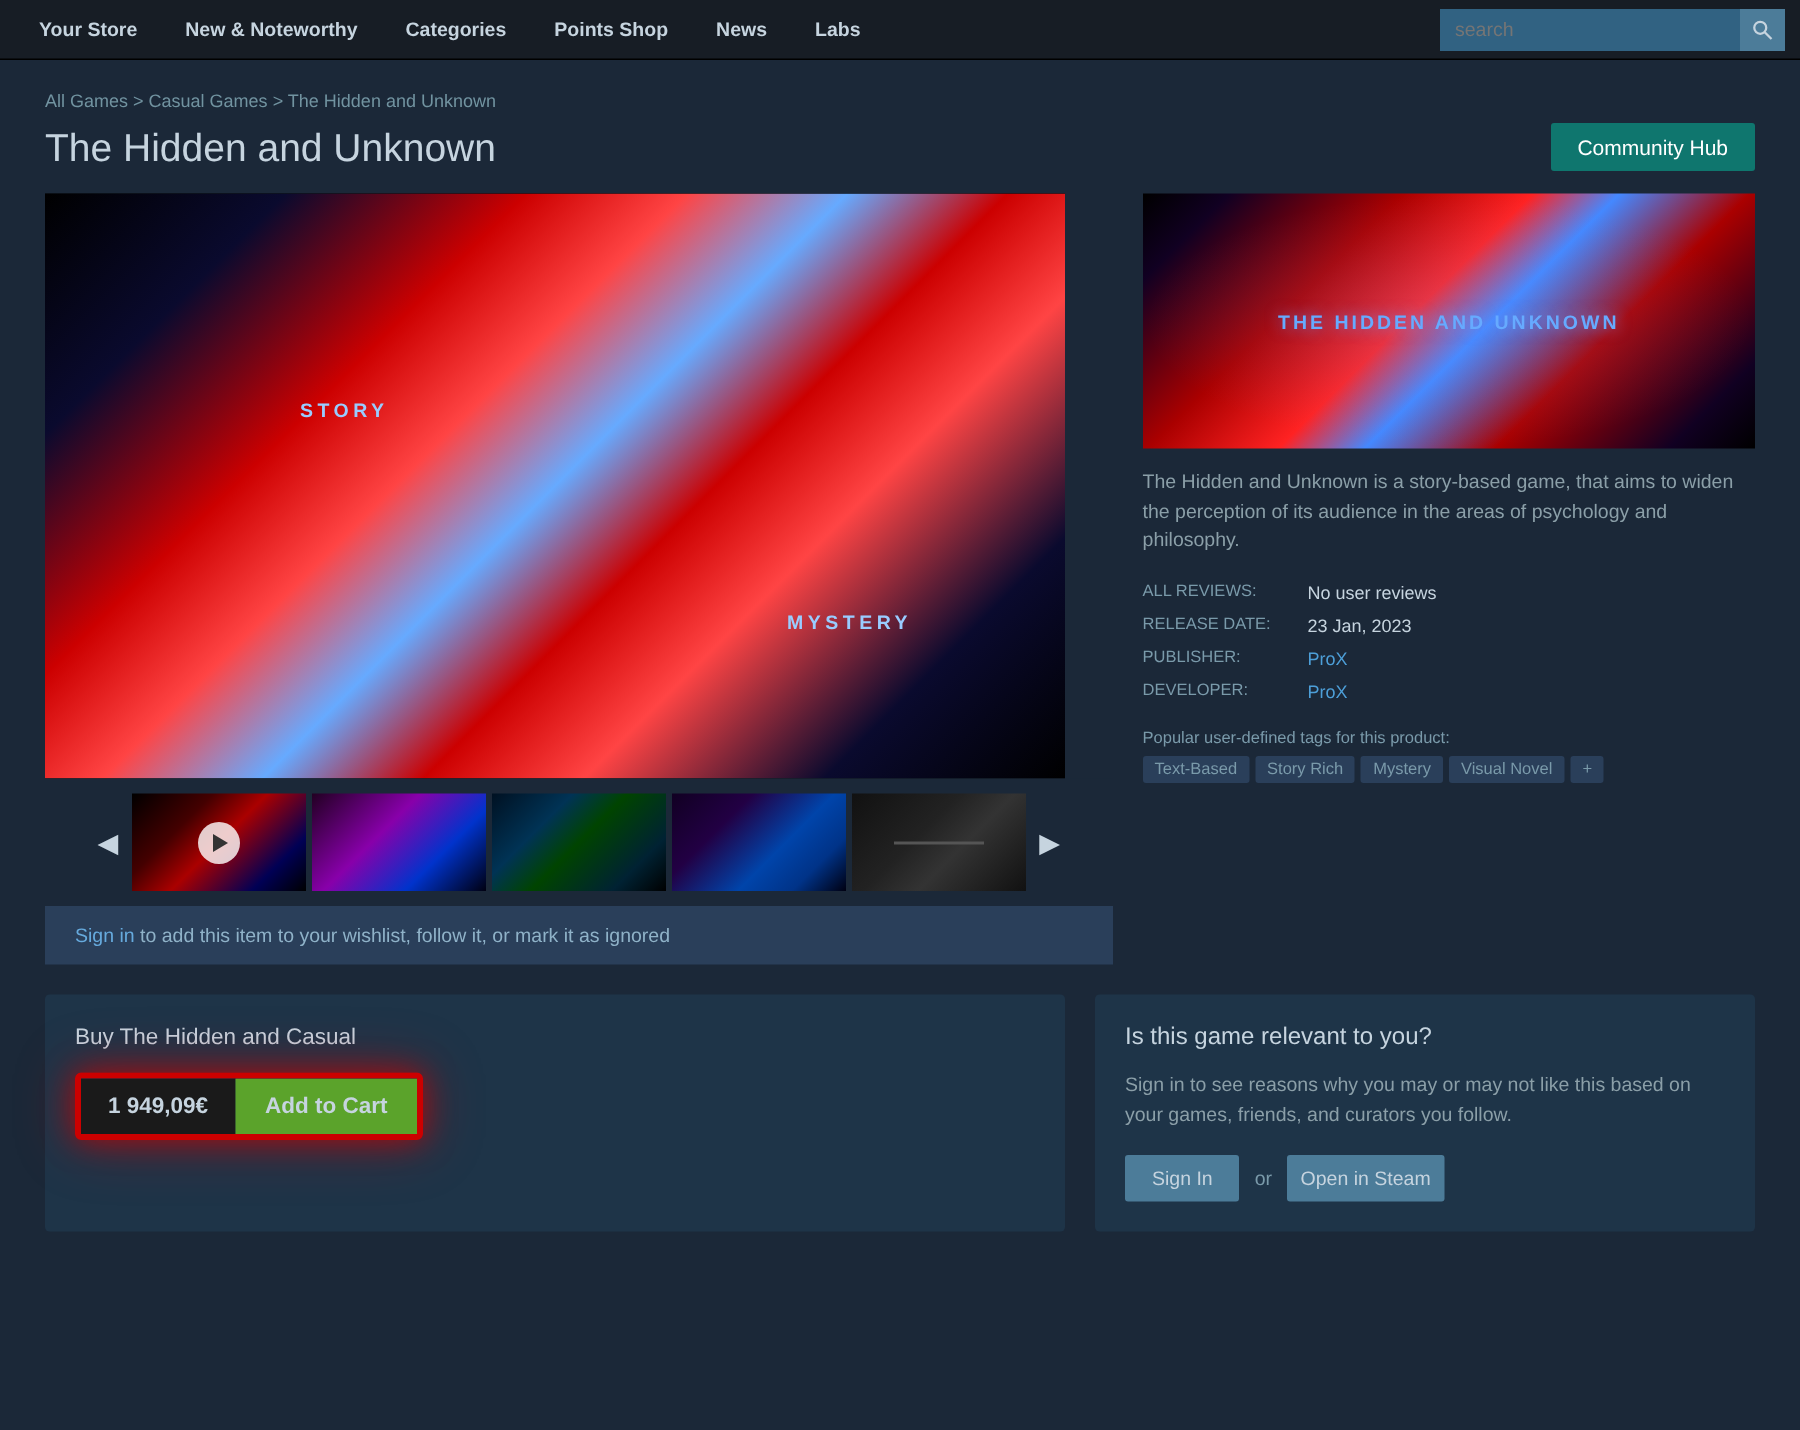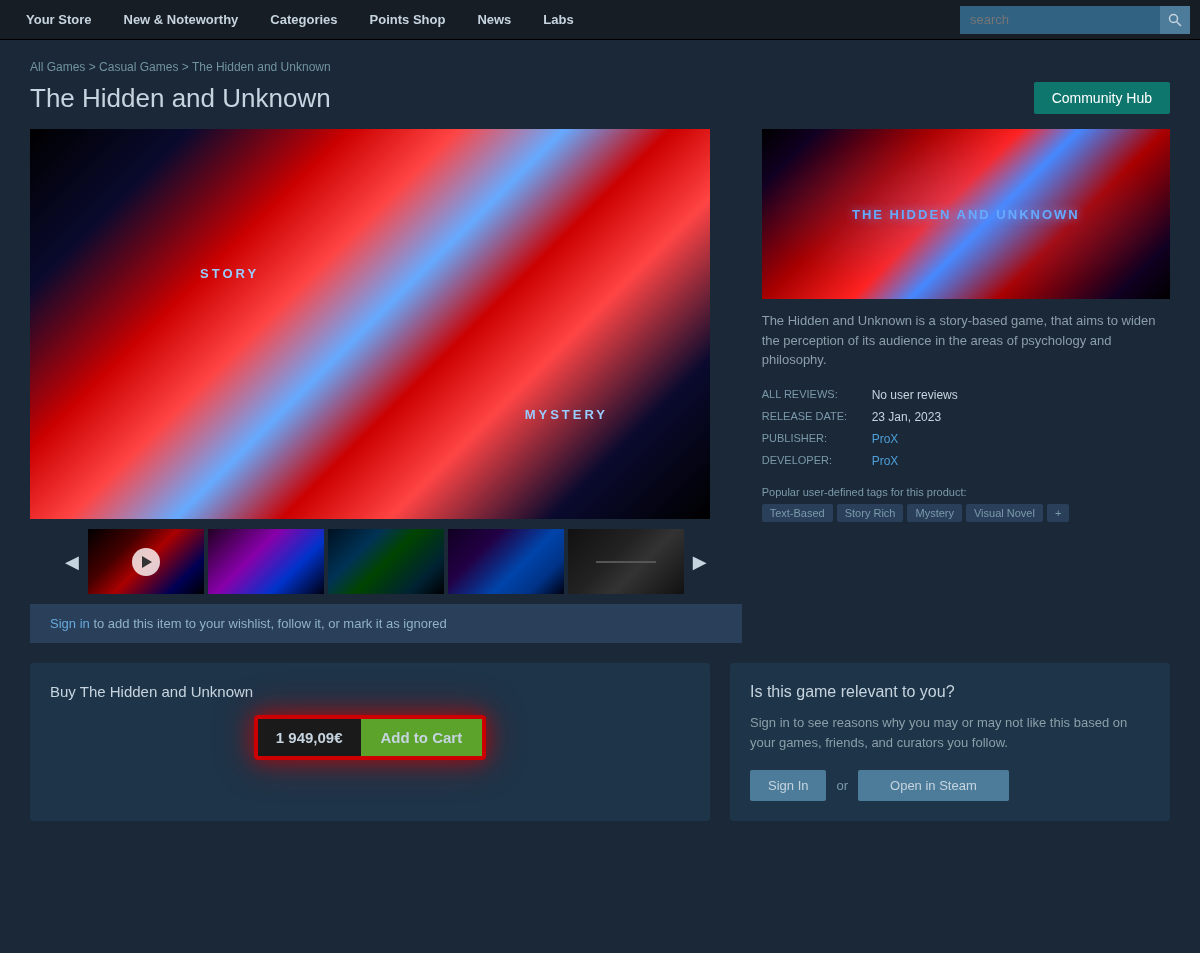--- a/index.html
+++ b/index.html
@@ -324,21 +324,21 @@
       border-radius: 3px;
     }
     .buy-title {
       font-size: 15px;
       color: #c6d4df;
       margin-bottom: 15px;
     }
     .buy-price-row {
       display: flex;
       align-items: center;
-      justify-content: center;
+      justify-content: flex-start;
       gap: 0;
       position: relative;
     }
     .buy-price-area {
       display: flex;
       align-items: center;
       border: 3px solid #cc0000;
       border-radius: 3px;
       overflow: hidden;
       box-shadow: 0 0 15px rgba(204,0,0,0.6);
@@ -389,21 +389,21 @@
       border: none;
       padding: 8px 18px;
       font-size: 13px;
       cursor: pointer;
       border-radius: 2px;
     }
     .open-steam-btn {
       background: #4c7c99;
       color: #c6d4df;
       border: none;
-      padding: 8px 32px;
+      padding: 8px 9px;
       font-size: 13px;
       cursor: pointer;
       border-radius: 2px;
     }
     .or-text {
       color: #7a9aaa;
       font-size: 13px;
     }
 
     
@@ -544,21 +544,21 @@
           <span class="tag">Visual Novel</span>
           <span class="tag-plus">+</span>
         </div>
       </div>
     </div>
   </div>
 
   <div class="buy-section-wrapper">
 
     <div class="buy-box">
-      <div class="buy-title">Buy The Hidden and Unknown</div>
+      <div class="buy-title">Buy The Hidden and Casual</div>
       <div class="buy-price-row">
         <div class="buy-price-area highlighted-area">
           <span class="price-label">1 949,09€</span>
           <button class="add-to-cart-btn">Add to Cart</button>
         </div>
       </div>
     </div>
 
     <div class="relevance-box">
       <div class="relevance-title">Is this game relevant to you?</div>

